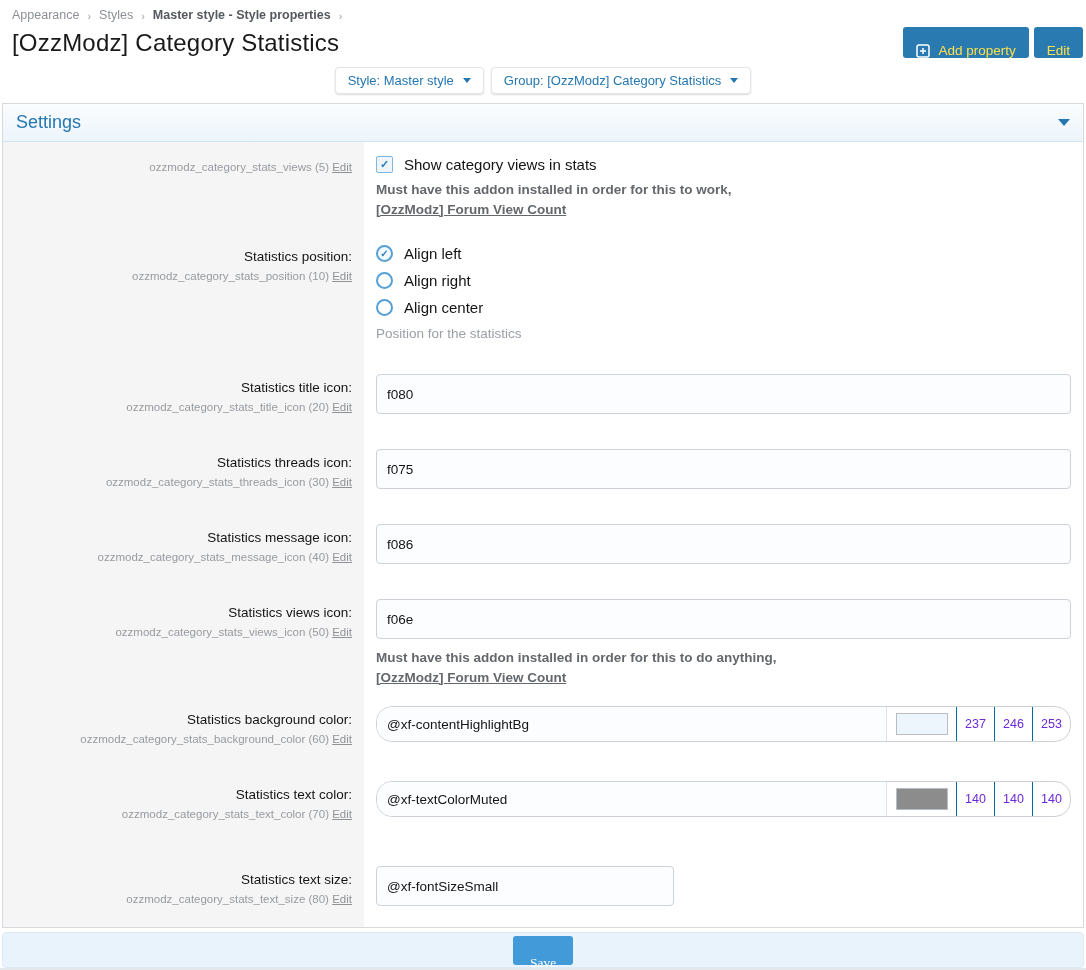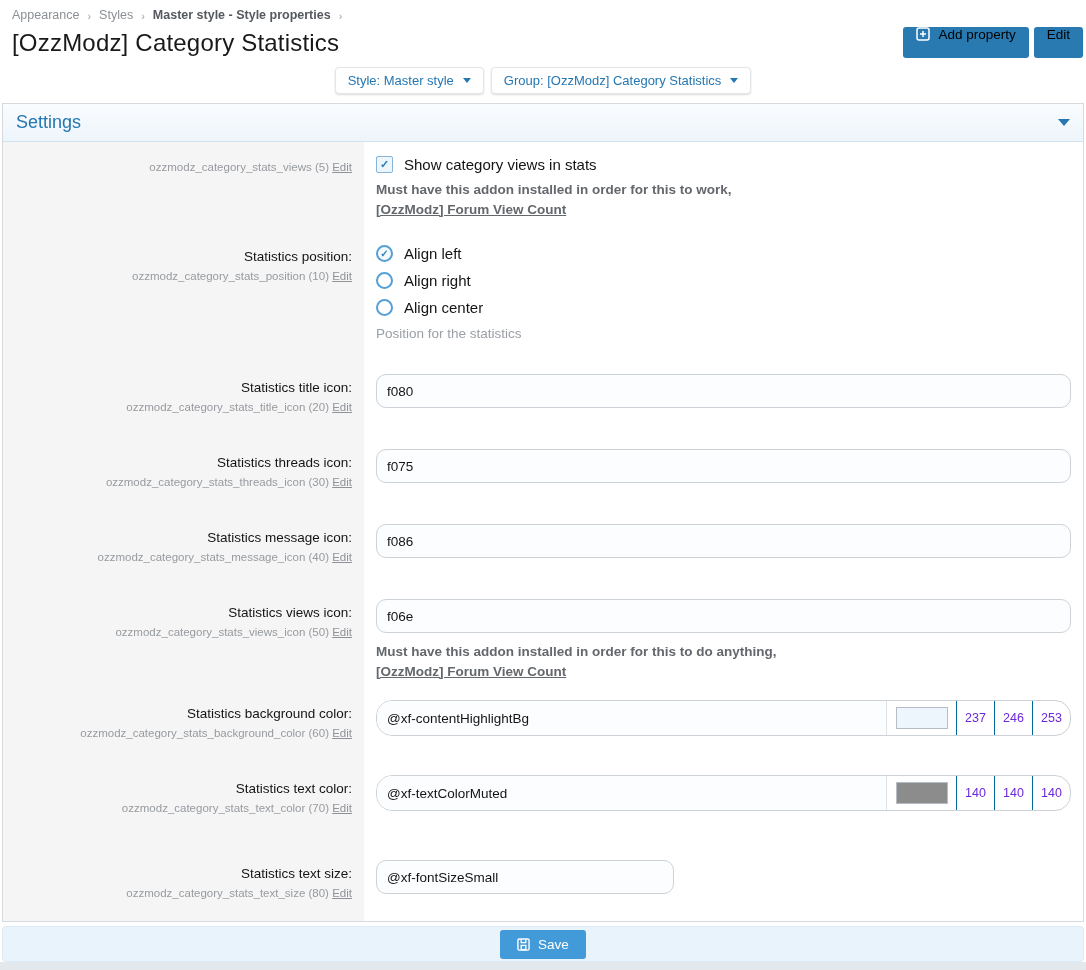--- a/index.html
+++ b/index.html
@@ -10,22 +10,22 @@
   }
   
   .breadcrumb { padding:8px 12px 0; font-size:12.5px; color:#8c9095; display:flex; align-items:flex-end; }
   .crumb-link { color:#8c9095; cursor:pointer; }
   .crumb-current { color:#55595e; font-weight:bold; }
   .crumb-sep { color:#b4b9bd; margin:0 8px; font-size:11px; font-weight:bold; }
   
   .title-bar { display:flex; justify-content:space-between; align-items:center; padding:5px 3px 9px 12px; }
   .page-title { margin:0; font-size:24px; font-weight:400; color:#19191a; letter-spacing:.2px; }
   .btn {
-    display:inline-flex; align-items:flex-start; gap:8px; background:var(--button-blue,#2a7ab2);
-    color:#000000; font-size:13.5px; padding:0 13px; height:31px; border-radius:3px;
+    display:inline-flex; align-items:flex-end; gap:8px; background:var(--button-blue,#2a7ab2);
+    color:#fde047; font-size:13.5px; padding:0 13px; height:31px; border-radius:3px;
     border:none; cursor:pointer; font-family:inherit;
   }
   .btn-group { display:flex; gap:5px; }
   
   .filter-row { padding:0 8px 9px; display:flex; gap:7px;justify-content:center; }
   .pill {
     display:inline-flex; align-items:center; gap:9px; background:#fff;
     border:1px solid #e3e6e9; box-shadow:0 1px 2px rgba(0,0,0,.14); border-radius:4px;
     color:var(--accent,#2577b1); font-size:13px; padding:0 12px; height:27px; cursor:pointer; font-family:inherit;
   }
@@ -60,37 +60,37 @@
   .radio-circle {
     width:13px; height:13px; border:2px solid #57a0d6; border-radius:50%; background:#fff;
     display:flex; align-items:center; justify-content:center; flex:none;
   }
   .radio-circle.checked { background:#f4fafe; color:#2e7fb9; font-size:10px; font-weight:bold; }
   .hint { font-size:13.5px; font-weight:bold; color:#64686c; line-height:1.45; margin-top:2px; }
   .hint-link { color:#64686c; text-decoration:underline; cursor:pointer; }
   .muted-desc { font-size:13.5px; color:#9aa0a6; margin-top:10px; }
   
   .text-input {
-    width:100%; height:34px; box-sizing:border-box; border:1px solid #ccd2d7; border-radius:10px;
+    width:100%; height:40px; box-sizing:border-box; border:1px solid #ccd2d7; border-radius:4px;
     background:#fbfdff; padding:0 10px; font-size:13.5px; color:#141414; font-family:inherit; outline:none;
   }
   .text-input.short { width:298px; }
   .color-group { display:flex; height:34px; border:1px solid #ccd2d7; border-radius:16px; overflow:hidden; background:#fff; }
   .color-group .text-input { border:none; border-radius:0; flex:1; height:100%; }
   .swatch-cell { width:69px; border-left:1px solid #dee3e7; display:flex; align-items:center; justify-content:center; flex:none; cursor:pointer; }
   .swatch { width:52px; height:22px; border:1px solid #b6bdc4; box-sizing:border-box; }
   .rgb-cell { width:37px; border-left:1px solid #0369a1; display:flex; align-items:center; justify-content:center; font-size:12.5px; color:#6d28d9; flex:none; }
   
   .footer-bar {
     margin:4px 2px 0; height:36px; background:#e9f3fc; border:1px solid #dcebf7; border-radius:4px;
     box-sizing:border-box; display:flex; align-items:center; justify-content:center; flex:none;
   }
   .save-btn {
     background:var(--save-blue,#429ad8); border:none; color:#fff; height:29px; padding:11px 17px;
-    border-radius:3px; font-size:13.5px; display:inline-flex; align-items:center; gap:8px; cursor:pointer; font-family:Liberation Sans, sans-serif;
+    border-radius:3px; font-size:13.5px; display:inline-flex; align-items:center; gap:8px; cursor:pointer; font-family:Liberation Serif, serif;flex-direction:column;
   }
   .page-gutter { height:8px; background:#e3e8ec; flex:none; }
   .spacer { flex:1; }
 </style>
 </head>
 <body>
 
 <div class="page">
 
   <div class="breadcrumb">

